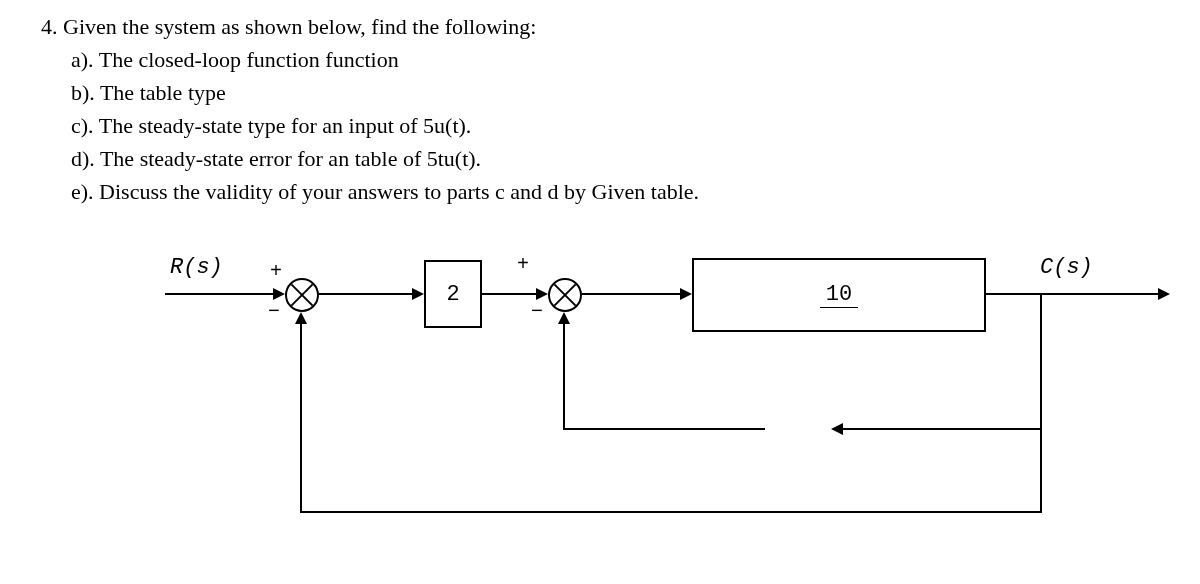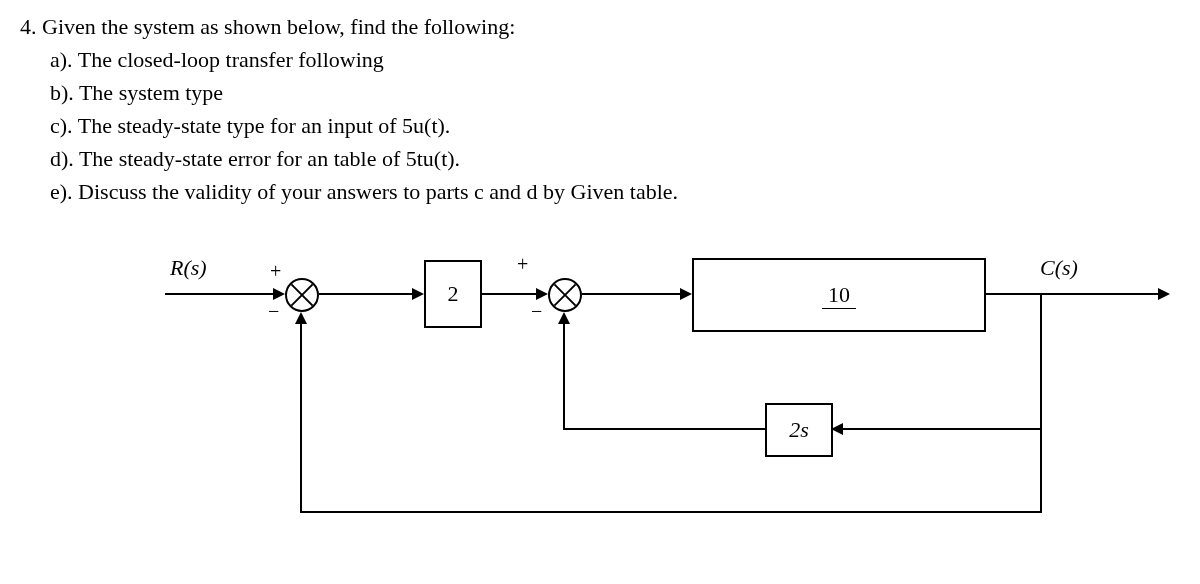--- a/index.html
+++ b/index.html
@@ -5,23 +5,23 @@
   body{
     margin:0;
     padding:10px 20px;
     font-family:"Times New Roman", Times, serif;
     font-size:22px;
     color:#000;
     background:#fff;
     width:1200px;
     box-sizing:border-box;
   }
-  .prob-line{line-height:1.5;}
+  .prob-line{line-height:1.5;margin-left:21px;}
   .indent{padding-left:30px;}
-  .diagram{position:relative;width:1100px;height:300px;margin-top:30px;margin-left:40px;}
+  .diagram{position:relative;width:1100px;height:300px;margin-top:30px;margin-left:40px;font-family:Liberation Mono, monospace;}
   .elt{position:absolute;}
   .italic{font-style:italic;}
   
   .sum{
     width:30px;height:30px;border:2px solid #000;border-radius:50%;
     background:#fff;
   }
   .sum::before,.sum::after{
     content:"";position:absolute;background:#000;
   }
@@ -44,22 +44,22 @@
   .ar-u{position:absolute;width:0;height:0;border-left:6px solid transparent;border-right:6px solid transparent;border-bottom:12px solid #000;}
   .sign{position:absolute;font-size:20px;}
 </style>
 </head>
 <body>
 
 <div class="prob-line">
   <span>4.</span>
   <span>Given the system as shown below, find the following:</span>
 </div>
-<div class="prob-line indent">a). The closed-loop transfer following</div>
-<div class="prob-line indent">b). The system type</div>
+<div class="prob-line indent">a). The closed-loop function function</div>
+<div class="prob-line indent">b). The table type</div>
 <div class="prob-line indent">c). The steady-state type for an input of 5u(t).</div>
 <div class="prob-line indent">d). The steady-state error for an table of 5tu(t).</div>
 <div class="prob-line indent">e). Discuss the validity of your answers to parts c and d by Given table.</div>
 
 <div class="diagram">
 
   <div class="elt italic" style="left:110px;top:17px;">
     <span>R(s)</span>
   </div>
 
@@ -98,23 +98,20 @@
 
   <div class="elt italic" style="left:980px;top:17px;">
     <span>C(s)</span>
   </div>
 
   <div class="vline" style="left:980px;top:55px;height:220px;"></div>
   <div class="hline" style="left:240px;top:273px;width:742px;"></div>
   <div class="vline" style="left:240px;top:85px;height:190px;"></div>
   <div class="ar-u" style="left:235px;top:74px;"></div>
 
-  <div class="elt block italic" style="left:705px;top:165px;width:64px;height:50px;">
-    <span>2s</span>
-  </div>
 
   <div class="hline" style="left:783px;top:190px;width:199px;"></div>
   <div class="ar-l" style="left:771px;top:185px;"></div>
 
   <div class="hline" style="left:503px;top:190px;width:202px;"></div>
   <div class="vline" style="left:503px;top:85px;height:107px;"></div>
   <div class="ar-u" style="left:498px;top:74px;"></div>
 
 </div>
 

